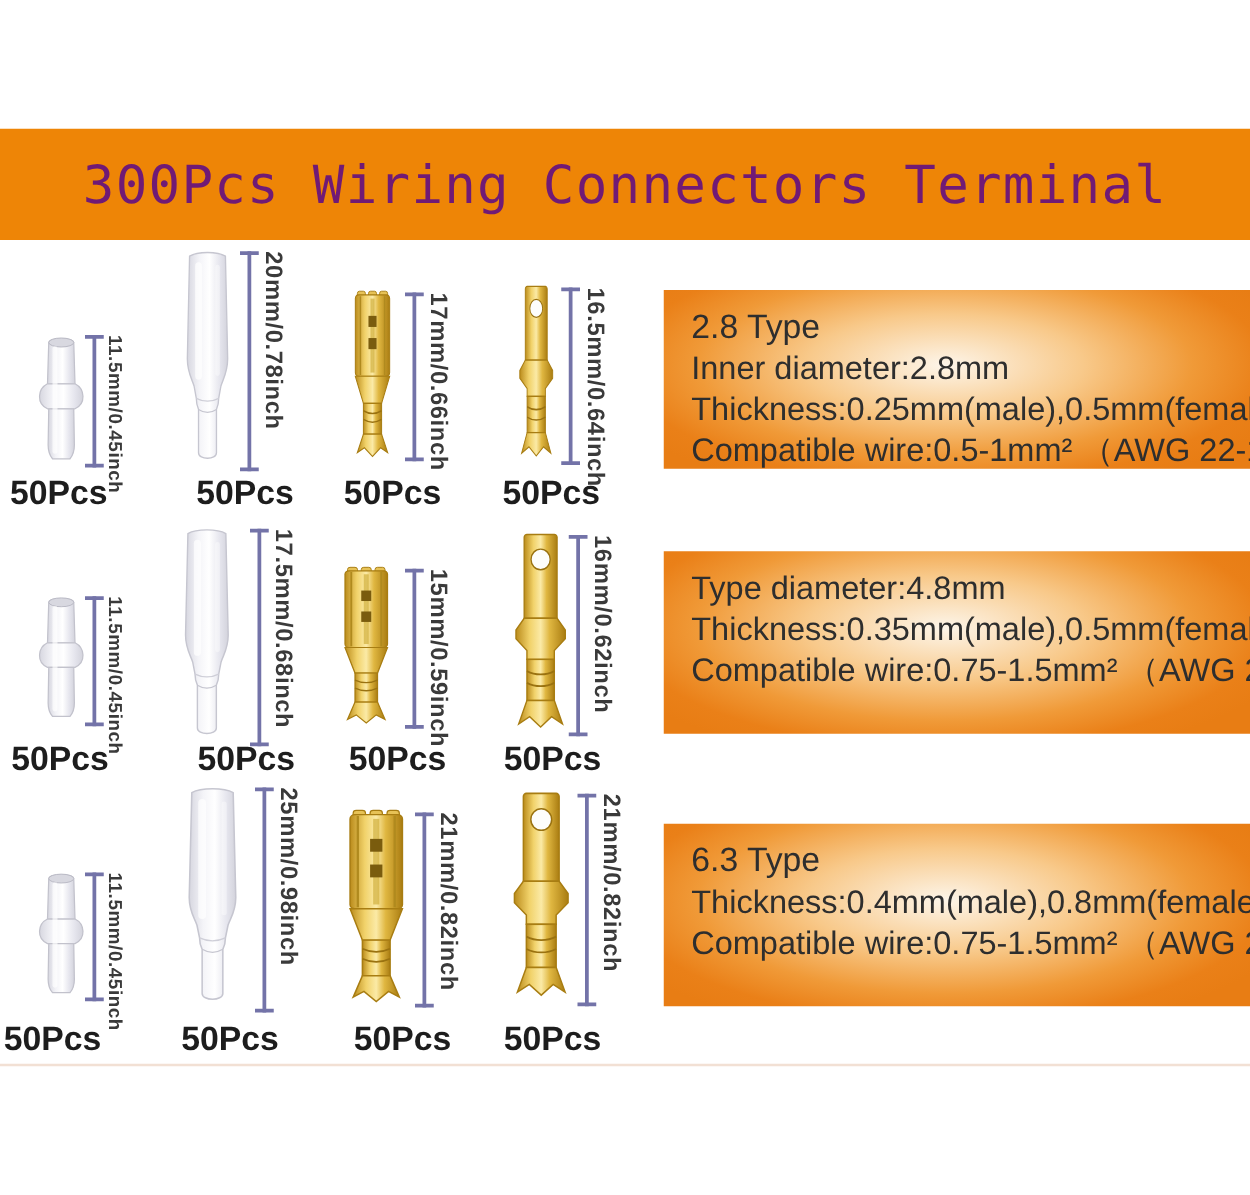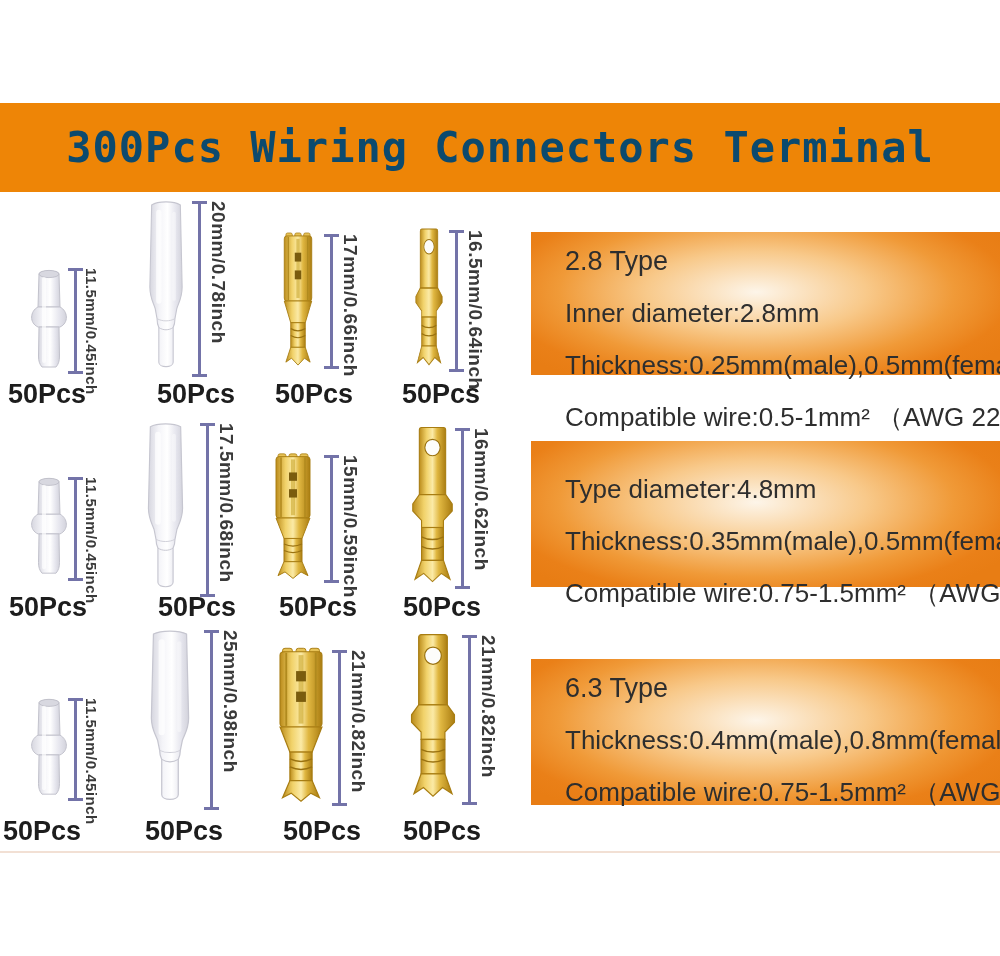--- a/index.html
+++ b/index.html
@@ -8,22 +8,22 @@
     overflow:hidden;font-family:"Liberation Sans", sans-serif;
   }
   svg.defs-holder{position:absolute;width:0;height:0;}
 
   
   .banner{
     position:absolute;left:0;top:103px;width:1000px;height:89px;
     background:#ee8506;display:flex;align-items:center;justify-content:center;
   }
   .banner h1{
-    margin:0;color:#0c4a6e;font-family:"DejaVu Sans Mono", monospace;
-    font-size:42px;font-weight:bold;letter-spacing:1px;white-space:nowrap;
+    margin:0;color:#701a75;font-family:"DejaVu Sans Mono", monospace;
+    font-size:42px;font-weight:normal;letter-spacing:1px;white-space:nowrap;
   }
 
   
   .art{position:absolute;}
   .art svg{display:block;width:100%;height:100%;}
   .r1c1{left:26px;top:266px;width:46px;height:110px;}
   .r1c2{left:140px;top:198px;width:52px;height:180px;}
   .r1c3{left:277px;top:231px;width:42px;height:140px;}
   .r1c4{left:410px;top:226px;width:38px;height:147px;}
   .r2c1{left:26px;top:474px;width:46px;height:108px;}
@@ -80,27 +80,27 @@
   .n-r3c1{left:0px;top:816px;}
   .n-r3c2{left:142px;top:816px;}
   .n-r3c3{left:280px;top:816px;}
   .n-r3c4{left:400px;top:816px;}
 
   
   .infobox{
     position:absolute;left:531px;width:469px;
     background:radial-gradient(ellipse 62% 75% at 48% 42%,
       #fdf5e9 0%, #f8c98a 38%, #f09a38 68%, #ea8018 88%, #e87d14 100%);
-    color:#2e2e2e;box-sizing:border-box;padding:13px 8px 0 34px;
+    color:#2e2e2e;box-sizing:border-box;padding:13px 8px 0 22px;
   }
   .b1{top:232px;height:143px;}
   .b2{top:441px;height:146px;}
   .b3{top:659px;height:146px;}
   .spec-heading{font-size:27px;font-weight:400;line-height:33px;}
-  .spec-line{font-size:26px;font-weight:400;line-height:33px;white-space:nowrap;margin-top:19px;}
+  .spec-line{font-size:26px;font-weight:400;line-height:33px;white-space:nowrap;}
 
   .footer-line{
     position:absolute;left:0;top:851px;width:1000px;height:2px;background:#f2e0d4;
   }
 </style>
 </head>
 <body>
 
 <div class="canvas">
 

